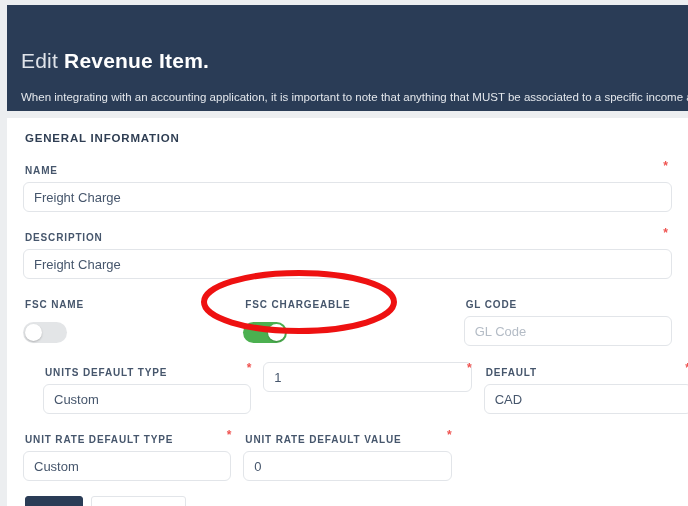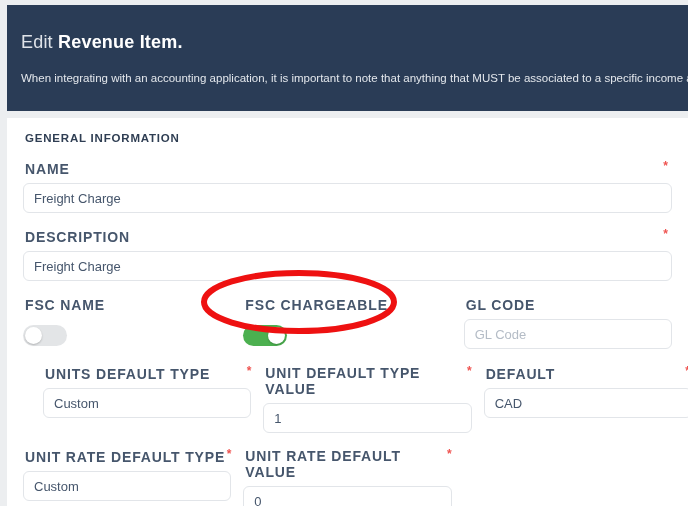--- a/index.html
+++ b/index.html
@@ -30,24 +30,25 @@
     position: absolute;
     left: 7px;
     top: 5px;
     width: 681px;
     height: 106px;
     background: #2a3c56;
     padding: 22px 0 0 14px;
   }
   #banner-title {
     color: #ffffff;
-    font-size: 18px;
+    font-size: 21px;
     line-height: 30px;
     letter-spacing: 0.2px;
     white-space: nowrap;
+    margin-top: 19px;
   }
   #banner-title .light {
     font-weight: 300;
     color: #dfe3e9;
   }
   #banner-title .strong {
     font-weight: 600;
     color: #ffffff;
   }
   #banner-subtitle {
@@ -85,21 +86,21 @@
   }
   .field {
     position: relative;
     padding-right: 12px;
   }
   .field.w-full   { width: 653px; padding-right: 0; }
   .field.w-third  { width: 224px; }
   .field.w-third-last { width: 212px; padding-right: 0; }
 
   .flabel {
-    font-size: 14px;
+    font-size: 10px;
     font-weight: bold;
     letter-spacing: 0.85px;
     color: #46566c;
     margin: 0 0 6px 2px;
     display: inline-block;
   }
   .req {
     position: absolute;
     right: 12px;
     top: 0px;
@@ -249,21 +250,20 @@
       </div>
     </div>
 
     <div class="row row-fields" style="margin-top:7px;margin-left:20px;">
       <div class="field w-third">
         <span class="flabel">UNITS DEFAULT TYPE</span>
         <span class="req">*</span>
         <input class="input" type="text" value="Custom" style="">
       </div>
       <div class="field w-third">
-        <span class="flabel">UNIT DEFAULT TYPE VALUE</span>
         <span class="req">*</span>
         <input class="input" type="text" value="1" style="">
       </div>
       <div class="field w-third-last">
         <span class="flabel">DEFAULT</span>
         <span class="req">*</span>
         <input class="input" type="text" value="CAD" style="">
       </div>
     </div>
 

